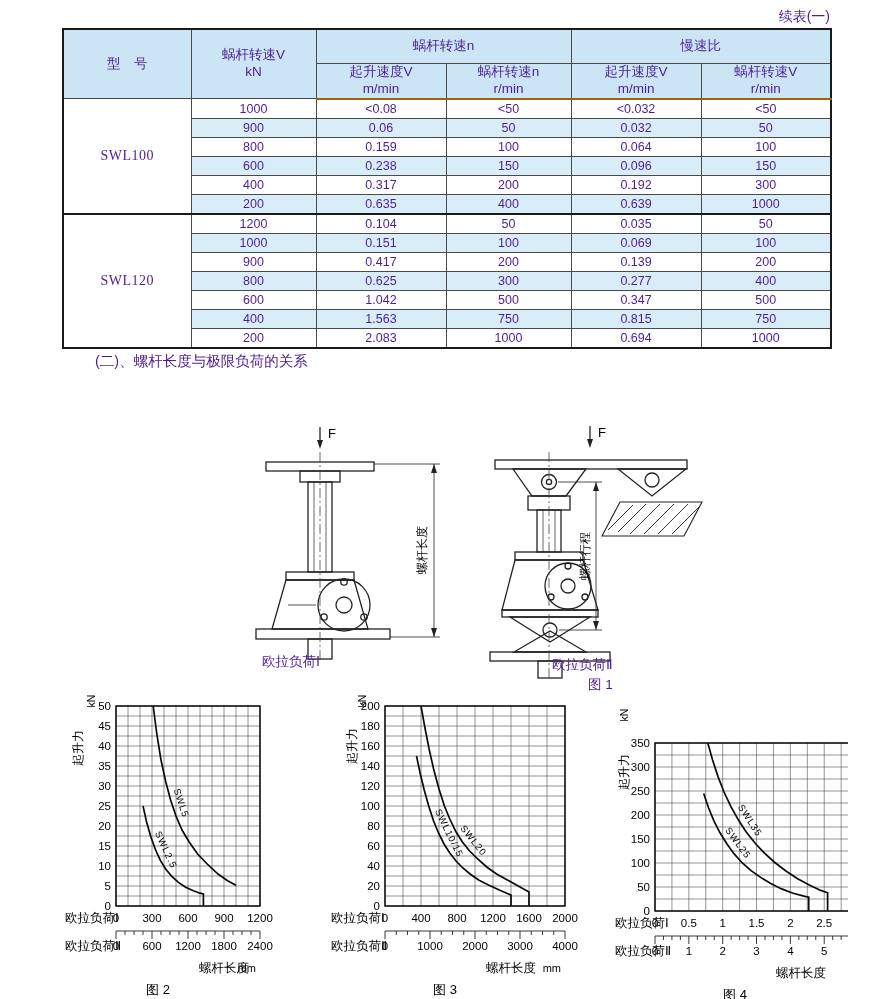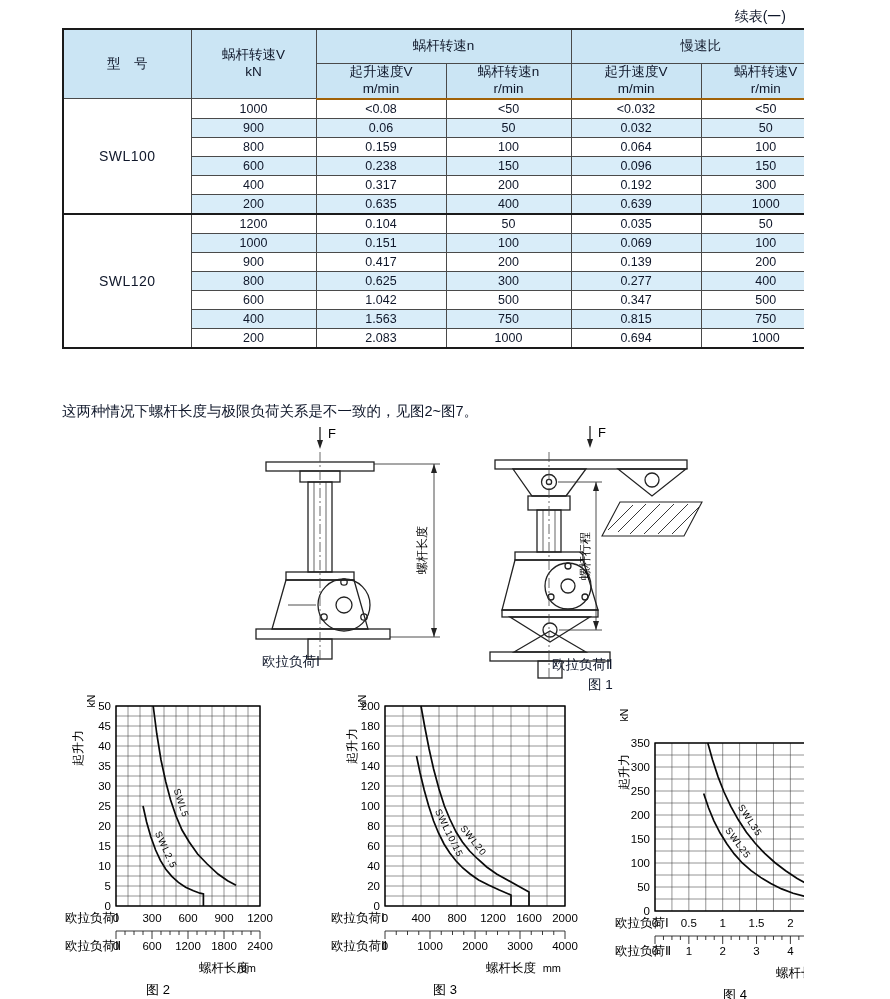--- a/index.html
+++ b/index.html
@@ -1,27 +1,27 @@
 <!DOCTYPE html>
 <html><head>
 <meta charset="utf-8">
 <style>
   html,body{margin:0;padding:0;background:#fff;}
   .page{position:relative;width:804px;height:999px;background:#ffffff;overflow:hidden;
-        font-family:"Liberation Sans","DejaVu Sans",sans-serif;color:#0f172a;}
+        font-family:"Liberation Sans","DejaVu Sans",sans-serif;color:#4c1d95;padding-left:44px;}
   .cont-label{position:absolute;right:18px;top:8px;font-size:14px;}
   
   table.spec{position:absolute;left:62px;top:28px;width:768px;border-collapse:collapse;
              table-layout:fixed;border:2px solid #1a1a1a;}
   table.spec th,table.spec td{border:1px solid #4a4a4a;text-align:center;vertical-align:middle;padding:0;}
   table.spec thead th{background:#cbe5f4;font-weight:normal;font-size:13.5px;height:33px;line-height:1.25;}
   table.spec thead tr:last-child th{border-bottom:2px solid #a16207;}
   table.spec tbody td{height:18px;font-size:12.5px;background:#fff;}
   table.spec tbody tr.alt td{background:#d9edf9;}
-  table.spec tbody td.model-cell{background:#fff;font-size:14px;letter-spacing:.5px;}
+  table.spec tbody td.model-cell{background:#fff;font-size:14px;letter-spacing:.5px;font-family:Liberation Serif, serif;}
   table.spec tbody tr.group-start td{border-top:2px solid #1a1a1a;}
   
   .sec-heading{position:absolute;left:95px;top:352px;font-size:14.5px;}
   .sec-para1{position:absolute;left:95px;top:377px;width:740px;font-size:14.5px;}
   .sec-para2{position:absolute;left:62px;top:402px;width:770px;font-size:14.5px;}
   
   .fig1-left{position:absolute;left:228px;top:424px;}
   .fig1-right{position:absolute;left:468px;top:424px;}
   .fig1-caption{position:absolute;left:588px;top:644px;font-size:13.5px;margin-top:32px;}
   .fig1-label-left{position:absolute;left:262px;top:653px;font-size:13.5px;}
@@ -166,21 +166,21 @@
         <tr>
           <td>200</td>
           <td>2.083</td>
           <td>1000</td>
           <td>0.694</td>
           <td>1000</td>
         </tr>
       </tbody>
   </table>
 
-  <div class="sec-para2">这两种情况下螺杆长度与极限负荷关系是不一致的，见图2~图7。</div>
+  <div class="sec-heading">(二)、螺杆长度与极限负荷的关系</div>
 
   <svg class="fig1-left" width="250" height="238" viewBox="0 0 250 238">
     <g stroke="#222" stroke-width="1.3" fill="none">
 
       <line x1="92" y1="3" x2="92" y2="20"></line>
       <polygon points="92,25 89,16 95,16" fill="#222" stroke="none"></polygon>
 
       <rect x="38" y="38" width="108" height="9"></rect>
       <rect x="72" y="47" width="40" height="11"></rect>
 

